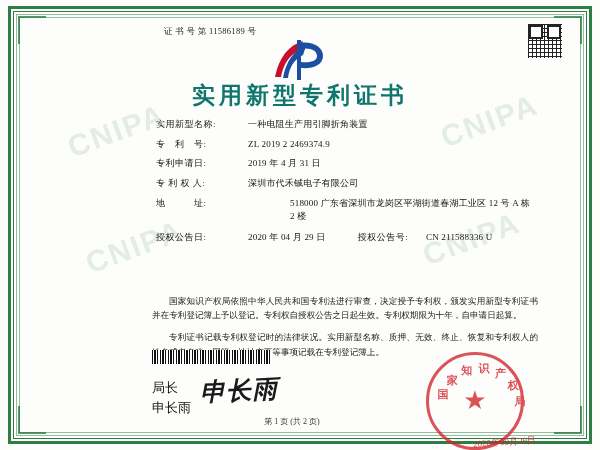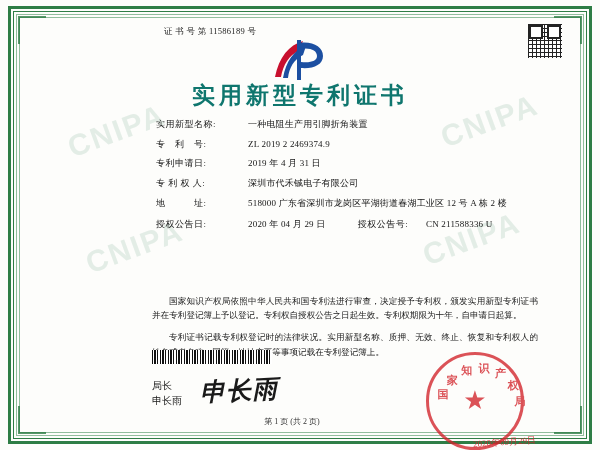--- a/index.html
+++ b/index.html
@@ -148,21 +148,21 @@
   .flabel {
     flex: 0 0 auto;
     width: 92px;
     letter-spacing: .5px;
     white-space: nowrap;
   }
   .fvalue {
     flex: 1 1 auto;
     letter-spacing: .2px;
   }
-  .fvalue.two-line { line-height: 1.5; }
+  .fvalue.two-line { line-height: 1.5; margin-left: 42px; }
 
   
   .body-text {
     position: absolute;
     left: 128px;
     right: 38px;
     top: 252px;
     font-size: 8.6px;
     line-height: 1.65;
     color: #1a1a1a;
@@ -183,21 +183,21 @@
         #111 0px, #111 1px, #fff 1px, #fff 2px,
         #111 2px, #111 4px, #fff 4px, #fff 5px,
         #111 5px, #111 6px, #fff 6px, #fff 8px);
   }
 
   
   .sig-label {
     position: absolute;
     left: 128px;
     top: 356px;
-    font-size: 10px;
+    font-size: 13px;
     line-height: 1.5;
     color: #151515;
   }
   .sig-hand {
     position: absolute;
     left: 176px;
     top: 352px;
     font-size: 25px;
     font-family: "Liberation Serif", serif;
     font-style: italic;

